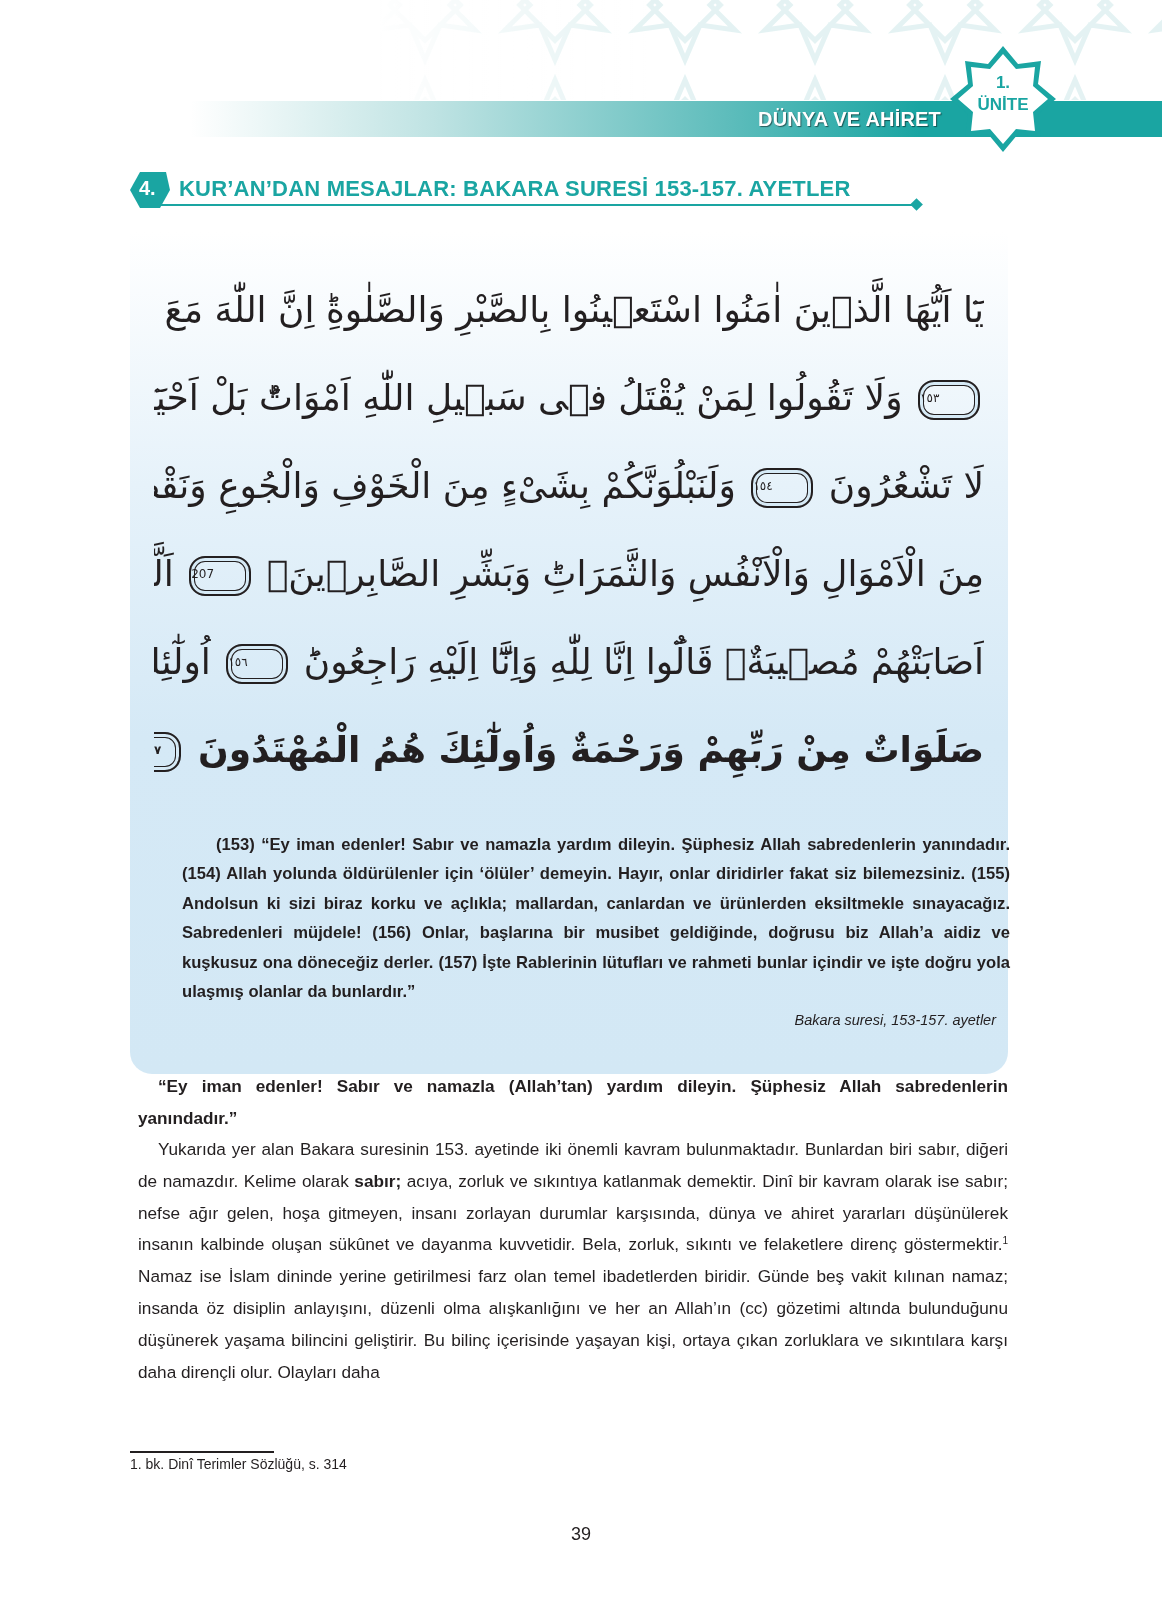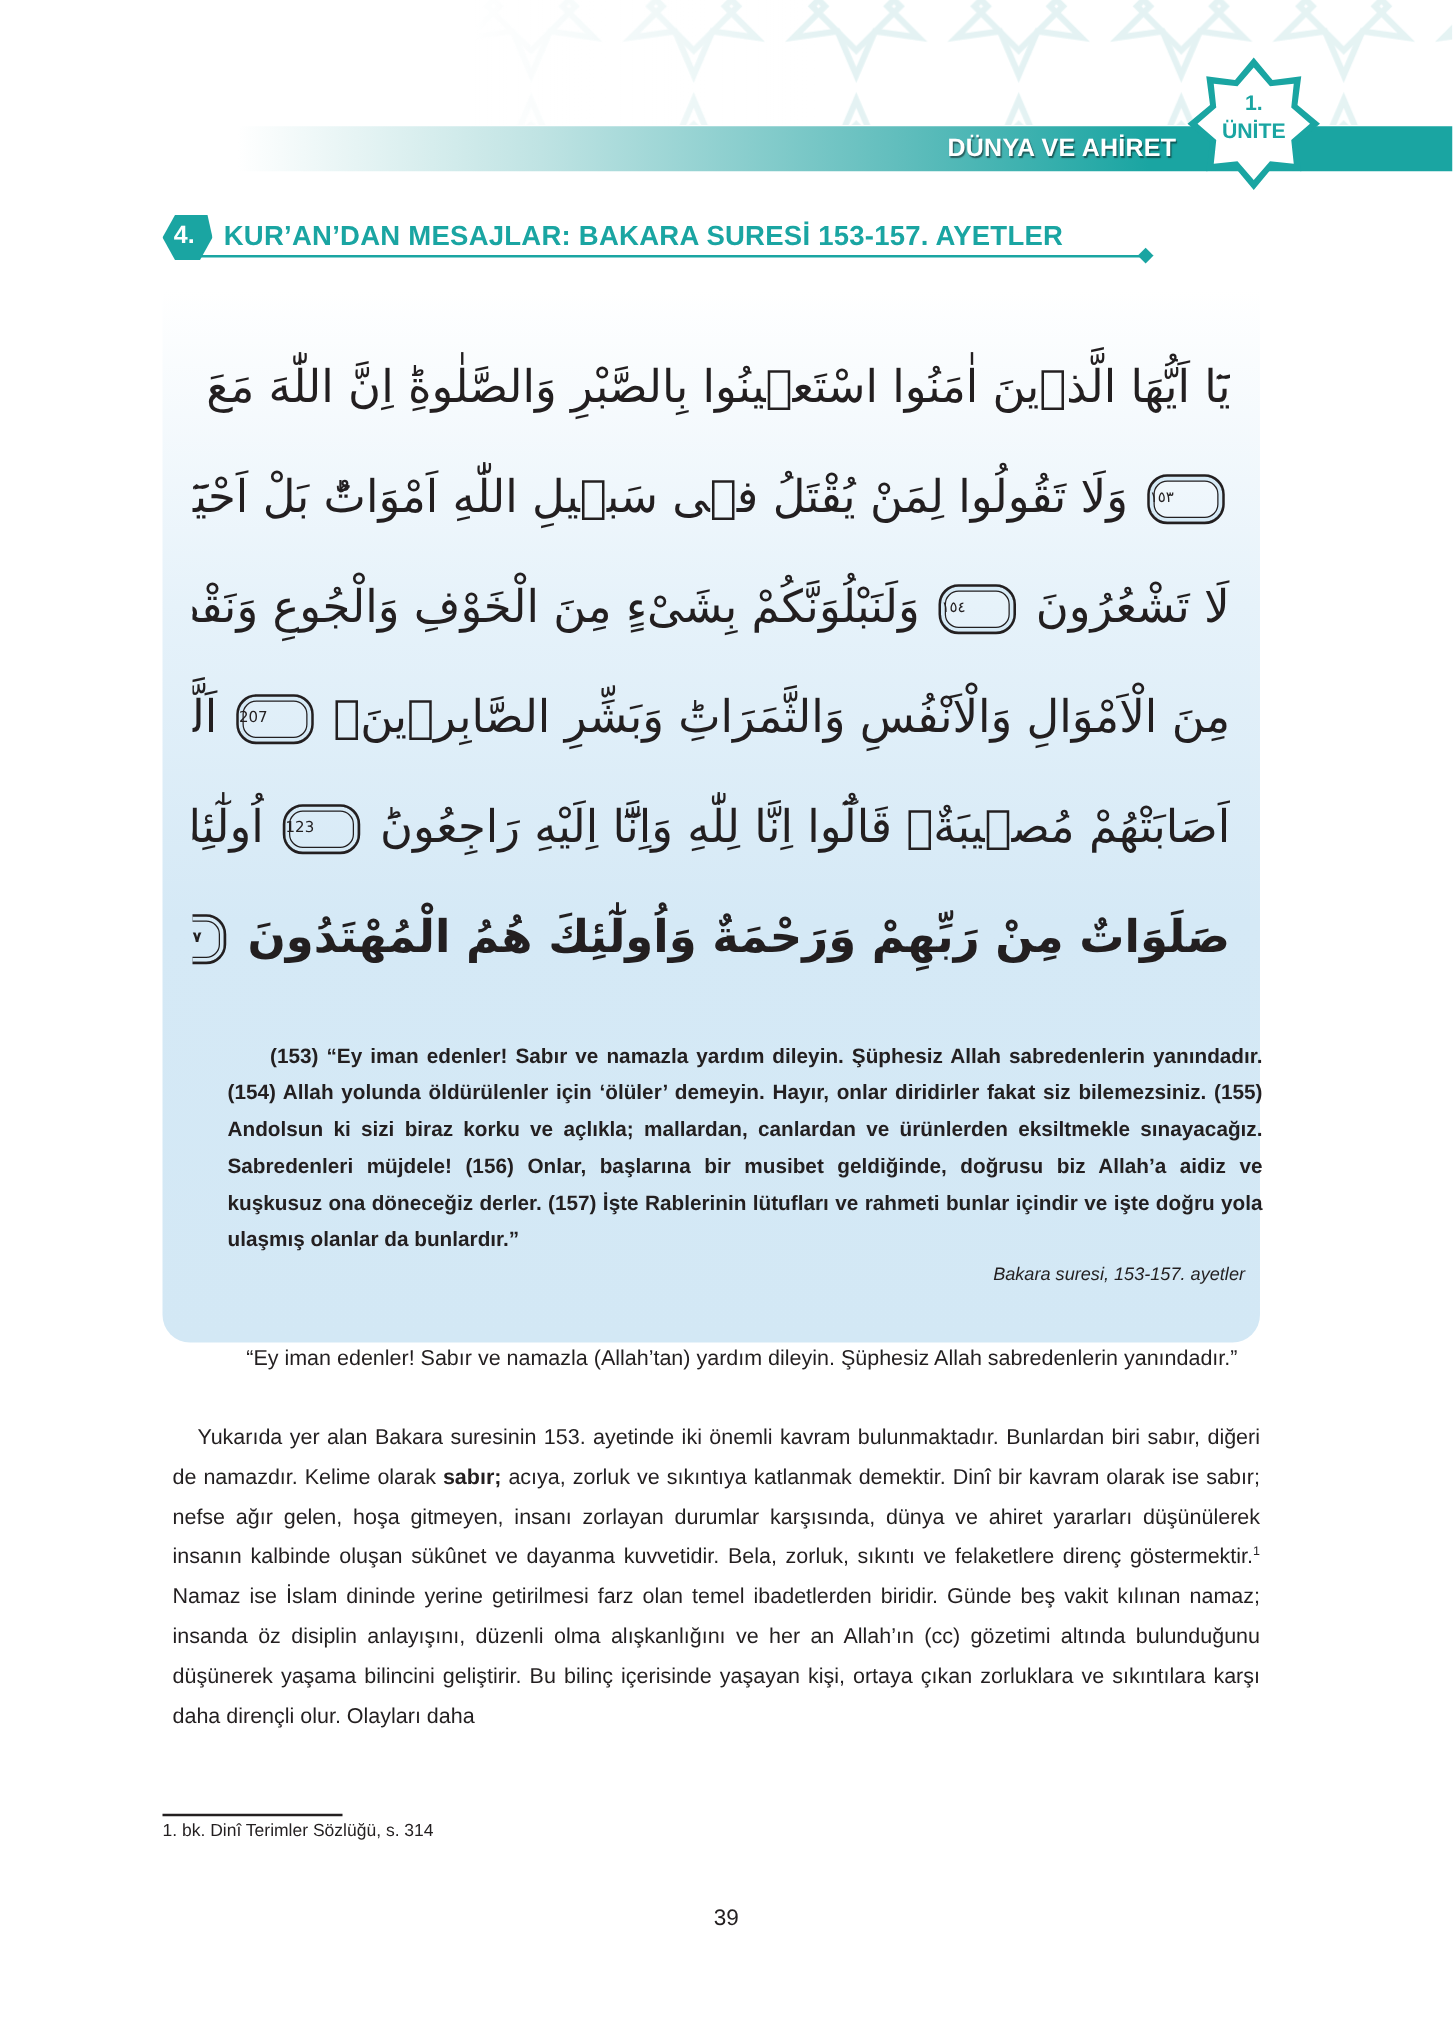--- a/index.html
+++ b/index.html
@@ -75,21 +75,21 @@
     font-weight:bold; font-size:16.6px; line-height:29.4px; color:#231f20;
     text-align:justify;
   }
   .translation .indent { display:inline-block; width:34px; }
   .source {
     position:absolute; right:12px; top:780px;
     font-style:italic; font-size:14.5px; color:#231f20;
   }
   .quote {
     position:absolute; left:138px; top:1070px; width:870px;
-    font-weight:normal; font-size:17.2px; line-height:32px; text-align:justify;margin-left:39px;
+    font-weight:bold; font-size:17.2px; line-height:32px; text-align:justify;
   }
   .quote .indent, .body-text .indent { display:inline-block; width:20px; }
   .body-text {
     position:absolute; left:138px; top:1134px; width:870px;
     font-size:17.2px; line-height:31.8px; text-align:justify;
   }
   .body-text b { font-weight:bold;margin-top:48px; }
   .body-text sup { font-size:10px; vertical-align:6px; line-height:0; }
   .fn-rule { position:absolute; left:130px; top:1451px; width:144px; height:2px; background:#231f20; }
   .footnote { position:absolute; left:130px; top:1456px; font-size:14px; color:#231f20; }
@@ -151,21 +151,21 @@
       <span class="ayah-mark">١٥٤</span>
       <span>وَلَنَبْلُوَنَّكُمْ بِشَیْءٍ مِنَ الْخَوْفِ وَالْجُوعِ وَنَقْصٍ</span>
     </span>
     <span class="arabic-line">
       <span>مِنَ الْاَمْوَالِ وَالْاَنْفُسِ وَالثَّمَرَاتِؕ وَبَشِّرِ الصَّابِرٖينَۙ</span>
       <span class="ayah-mark">207</span>
       <span>اَلَّذٖينَ اِذَٓا</span>
     </span>
     <span class="arabic-line">
       <span>اَصَابَتْهُمْ مُصٖيبَةٌۙ قَالُٓوا اِنَّا لِلّٰهِ وَاِنَّٓا اِلَيْهِ رَاجِعُونَؕ</span>
-      <span class="ayah-mark">123</span>
+      <span class="ayah-mark">١٥٦</span>
       <span>اُولٰٓئِكَ عَلَيْهِمْ</span>
     </span>
     <span class="arabic-line" style="text-align-last:center;text-align:center;font-weight:bold;">
       <span>صَلَوَاتٌ مِنْ رَبِّهِمْ وَرَحْمَةٌ وَاُولٰٓئِكَ هُمُ الْمُهْتَدُونَ</span>
       <span class="ayah-mark">١٥٧</span>
     </span>
   </div>
 
   <div class="translation"><span class="indent"></span><span>(153) “Ey iman edenler! Sabır ve namazla yardım dileyin. Şüphesiz Allah sabredenlerin yanındadır. (154) Allah yolunda öldürülenler için ‘ölüler’ demeyin. Hayır, onlar diridirler fakat siz bilemezsiniz. (155) Andolsun ki sizi biraz korku ve açlıkla; mallardan, canlardan ve ürünlerden eksiltmekle sınayacağız. Sabredenleri müjdele! (156) Onlar, başlarına bir musibet geldiğinde, doğrusu biz Allah’a aidiz ve kuşkusuz ona döneceğiz derler. (157) İşte Rablerinin lütufları ve rahmeti bunlar içindir ve işte doğru yola ulaşmış olanlar da bunlardır.”</span></div>
   <div class="source">Bakara suresi, 153-157. ayetler</div>

